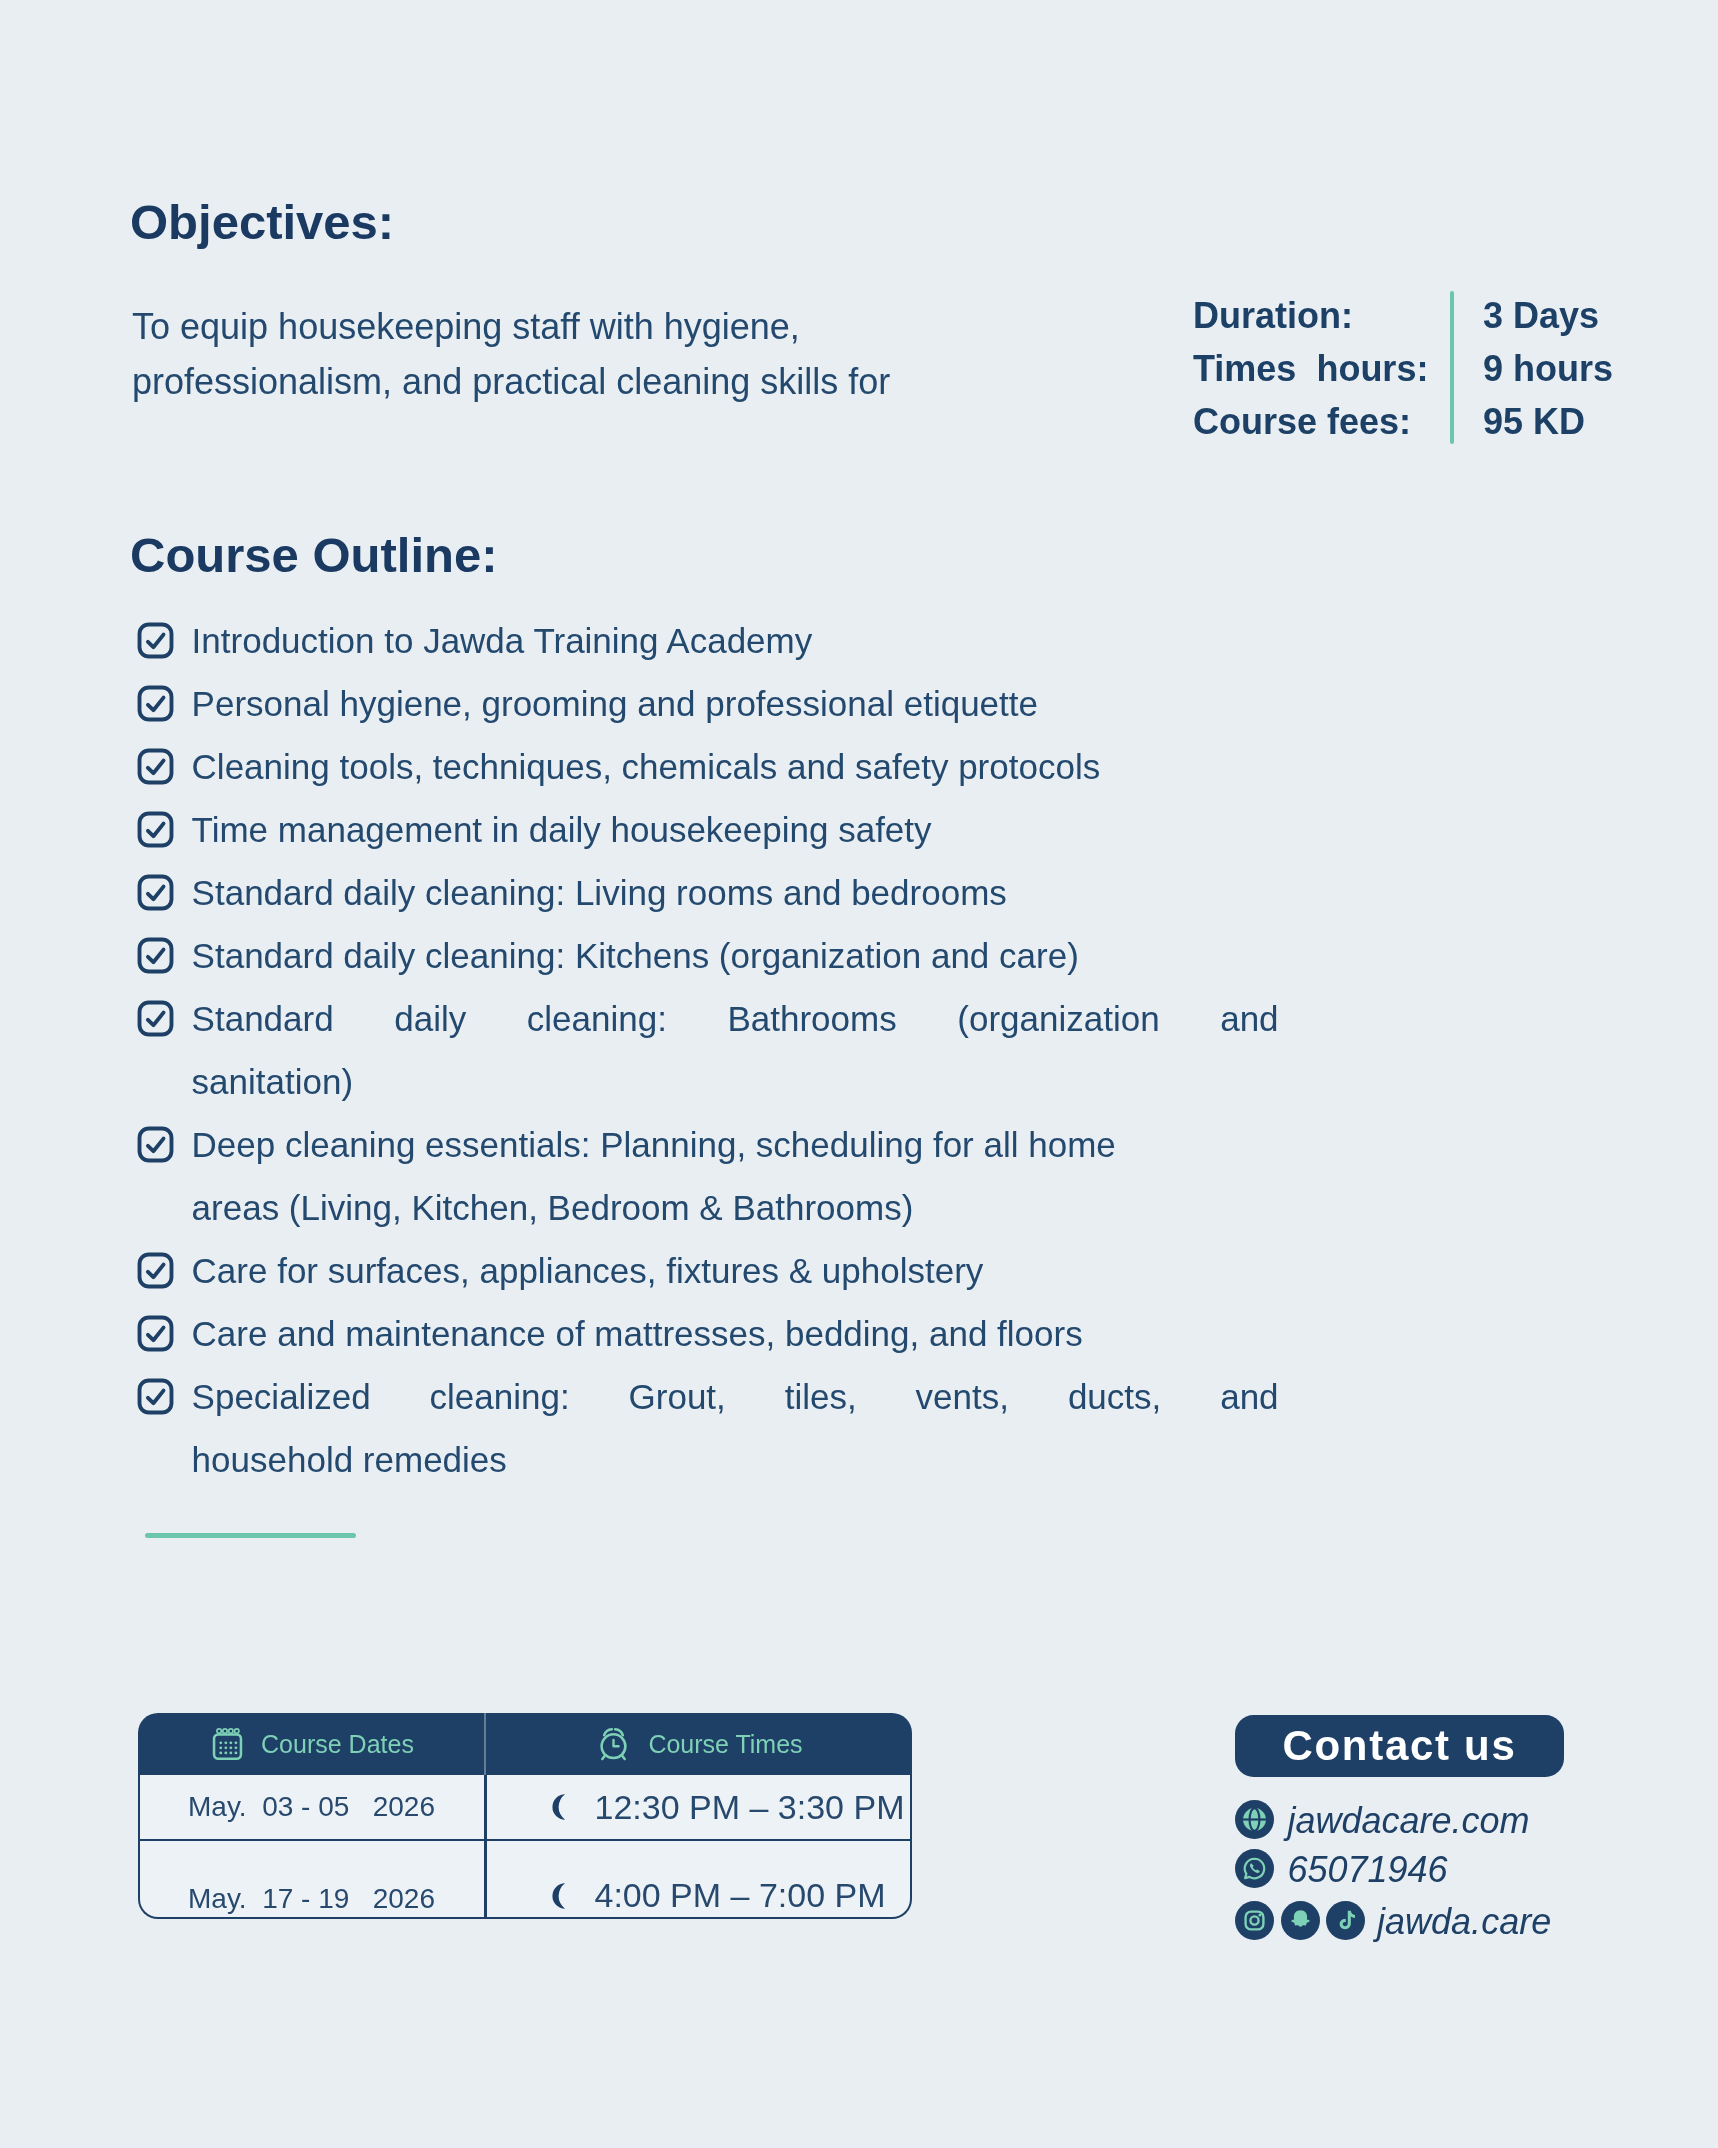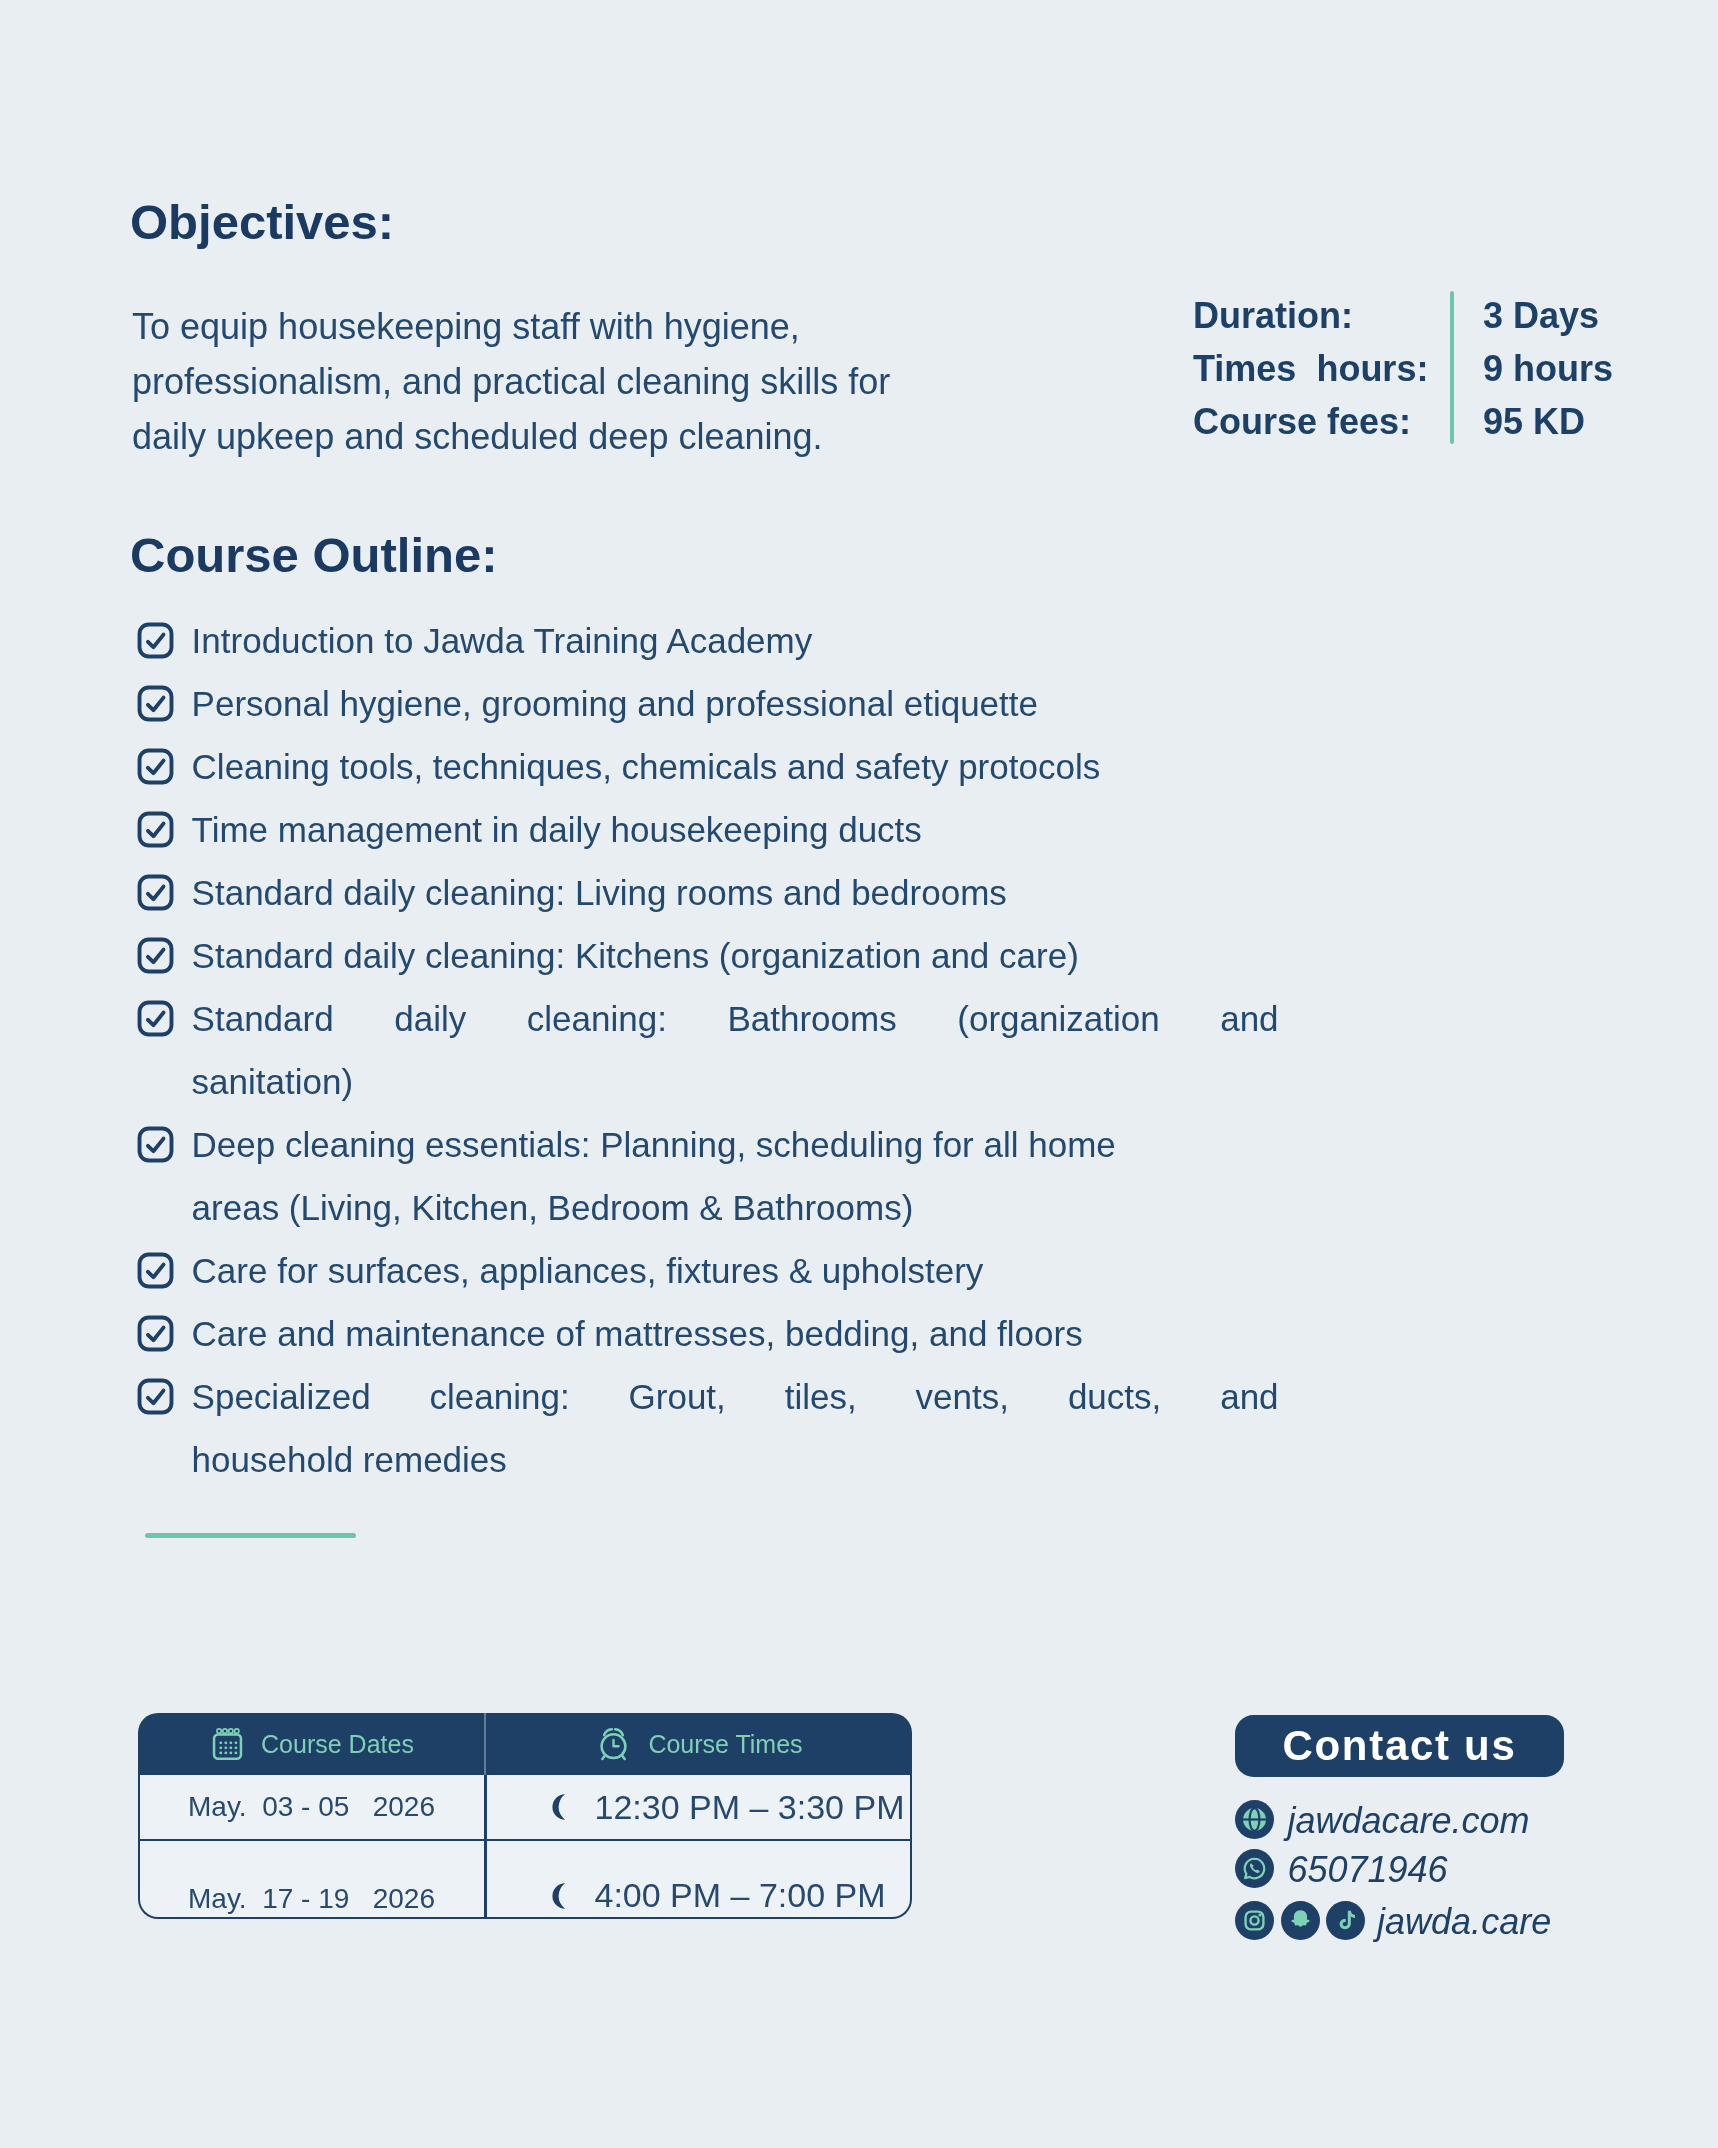--- a/index.html
+++ b/index.html
@@ -82,21 +82,20 @@
 </head>
 <body>
 
 <div class="page">
 
   <div class="abs h-main" style="left:130px;top:196px;">Objectives:</div>
 
   <div class="abs objectives-para">
     <div>To equip housekeeping staff with hygiene,</div>
     <div>professionalism, and practical cleaning skills for</div>
-    <div>daily upkeep and scheduled deep cleaning.</div>
   </div>
 
   <div class="abs info-panel">
     <div class="info-col info-labels">
       <div>Duration:</div>
       <div>Times  hours:</div>
       <div>Course fees:</div>
     </div>
     <div class="info-divider"></div>
     <div class="info-col info-values">
@@ -132,21 +131,21 @@
           <path d="M13 23.5 L19.5 30 L31.5 15" fill="none" stroke="#1e4066" stroke-width="4.6" stroke-linecap="round" stroke-linejoin="round"></path>
         </svg>
       <div class="o-text">Cleaning tools, techniques, chemicals and safety protocols</div>
     </div>
 
     <div class="o-item">
       <svg class="o-check" viewBox="0 0 44 44">
           <rect x="3" y="3" width="38" height="38" rx="11" fill="none" stroke="#1e4066" stroke-width="4.6"></rect>
           <path d="M13 23.5 L19.5 30 L31.5 15" fill="none" stroke="#1e4066" stroke-width="4.6" stroke-linecap="round" stroke-linejoin="round"></path>
         </svg>
-      <div class="o-text">Time management in daily housekeeping ducts</div>
+      <div class="o-text">Time management in daily housekeeping safety</div>
     </div>
 
     <div class="o-item">
       <svg class="o-check" viewBox="0 0 44 44">
           <rect x="3" y="3" width="38" height="38" rx="11" fill="none" stroke="#1e4066" stroke-width="4.6"></rect>
           <path d="M13 23.5 L19.5 30 L31.5 15" fill="none" stroke="#1e4066" stroke-width="4.6" stroke-linecap="round" stroke-linejoin="round"></path>
         </svg>
       <div class="o-text">Standard daily cleaning: Living rooms and bedrooms</div>
     </div>
 

